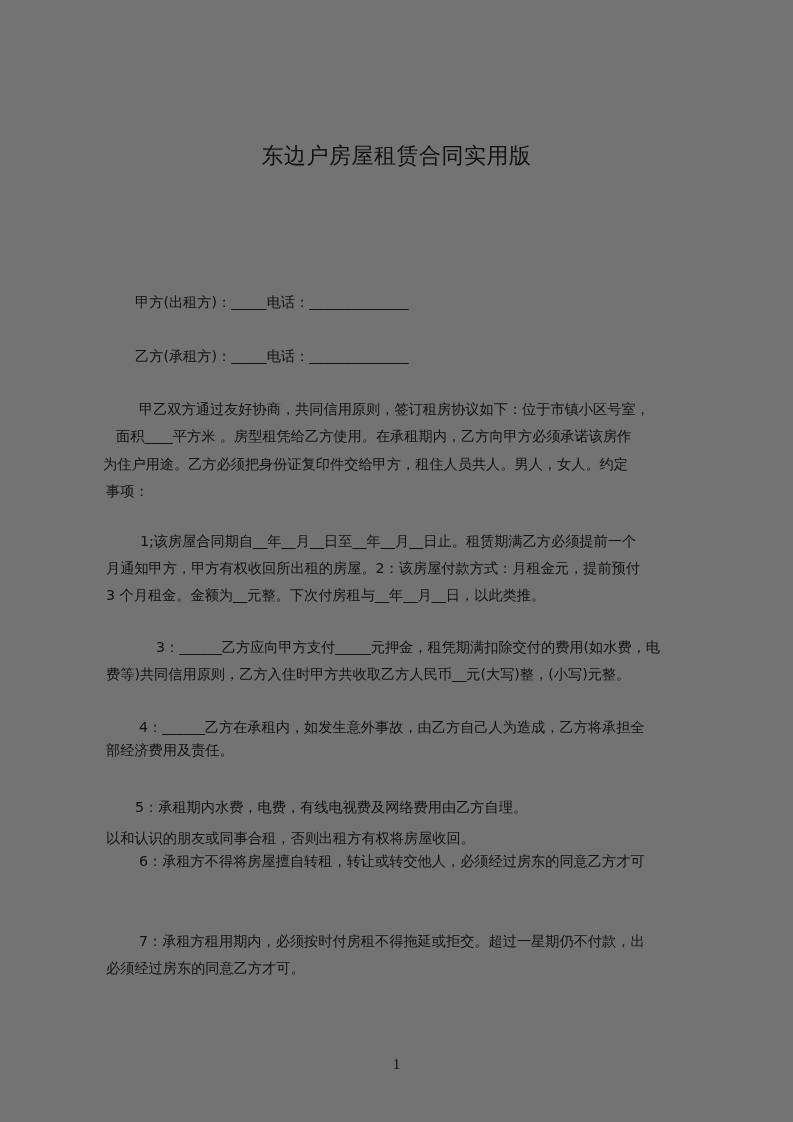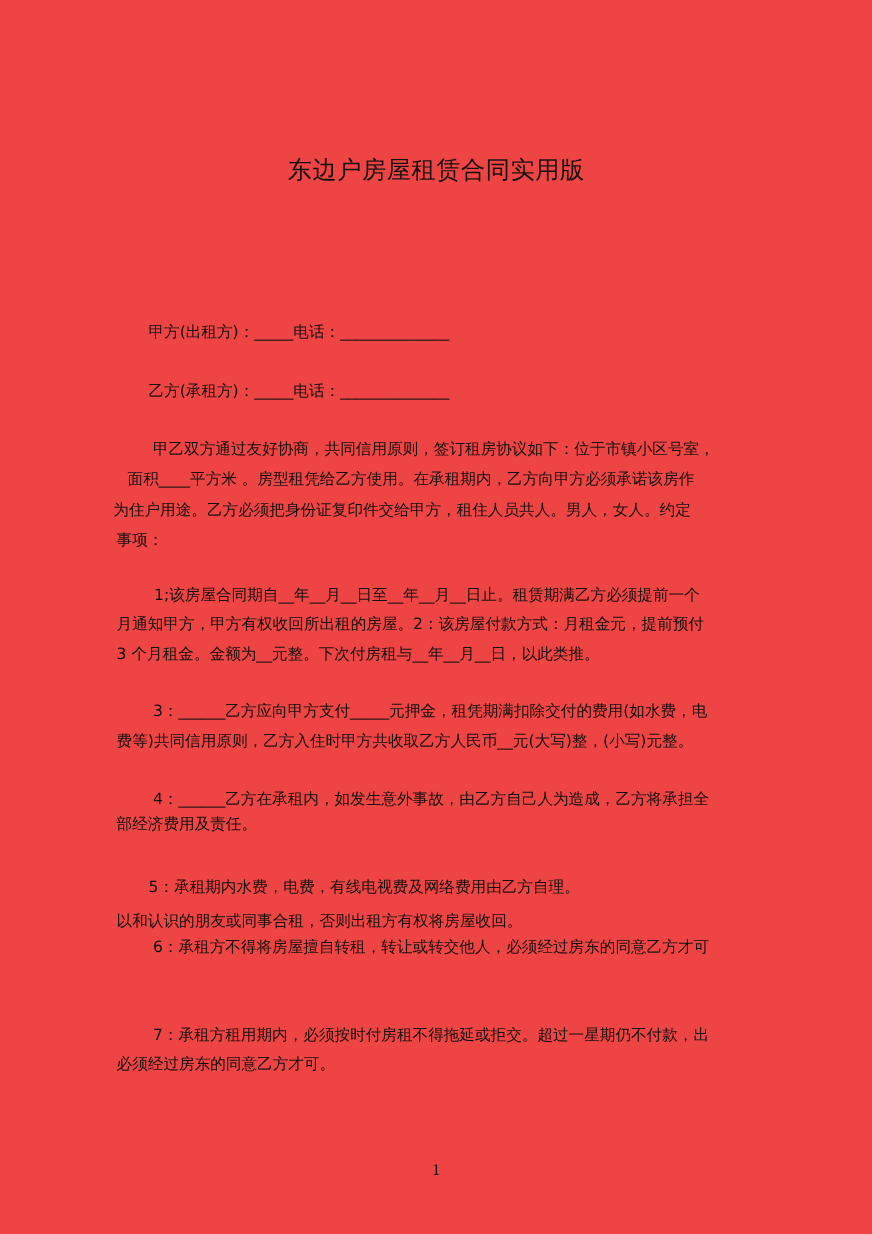--- a/index.html
+++ b/index.html
@@ -13,21 +13,21 @@
       position: relative;
       overflow: hidden;
       font-family: "DejaVu Sans", sans-serif;
       color: #111111;
     }
     .page {
       position: absolute;
       left: 0; top: 0;
       width: 793px;
       height: 1122px;
-      background: #ef4444;
+      background: #737373;
     }
     .title {
       position: absolute;
       left: 0;
       width: 793px;
       top: 140px;
       text-align: center;
       font-size: 22px;
       line-height: 32px;
       letter-spacing: 0.5px;
@@ -68,21 +68,21 @@
     <div class="line" style="left:106px; top:481px;">事项：</div>
   </div>
 
   <div>
     <div class="line" style="left:140px; top:531px;">1;该房屋合同期自__年__月__日至__年__月__日止。租赁期满乙方必须提前一个</div>
     <div class="line" style="left:106px; top:558px;">月通知甲方，甲方有权收回所出租的房屋。2：该房屋付款方式：月租金元，提前预付</div>
     <div class="line" style="left:106px; top:585px;">3 个月租金。金额为__元整。下次付房租与__年__月__日，以此类推。</div>
   </div>
 
   <div>
-    <div class="line" style="left:139px; top:637px;">3：______乙方应向甲方支付_____元押金，租凭期满扣除交付的费用(如水费，电</div>
+    <div class="line" style="left:156px; top:637px;">3：______乙方应向甲方支付_____元押金，租凭期满扣除交付的费用(如水费，电</div>
     <div class="line" style="left:106px; top:664px;">费等)共同信用原则，乙方入住时甲方共收取乙方人民币__元(大写)整，(小写)元整。</div>
   </div>
 
   <div>
     <div class="line" style="left:139px; top:717px;">4：______乙方在承租内，如发生意外事故，由乙方自己人为造成，乙方将承担全</div>
     <div class="line" style="left:106px; top:740px;">部经济费用及责任。</div>
   </div>
 
   <div>
     <div class="line" style="left:135px; top:797px;">5：承租期内水费，电费，有线电视费及网络费用由乙方自理。</div>

